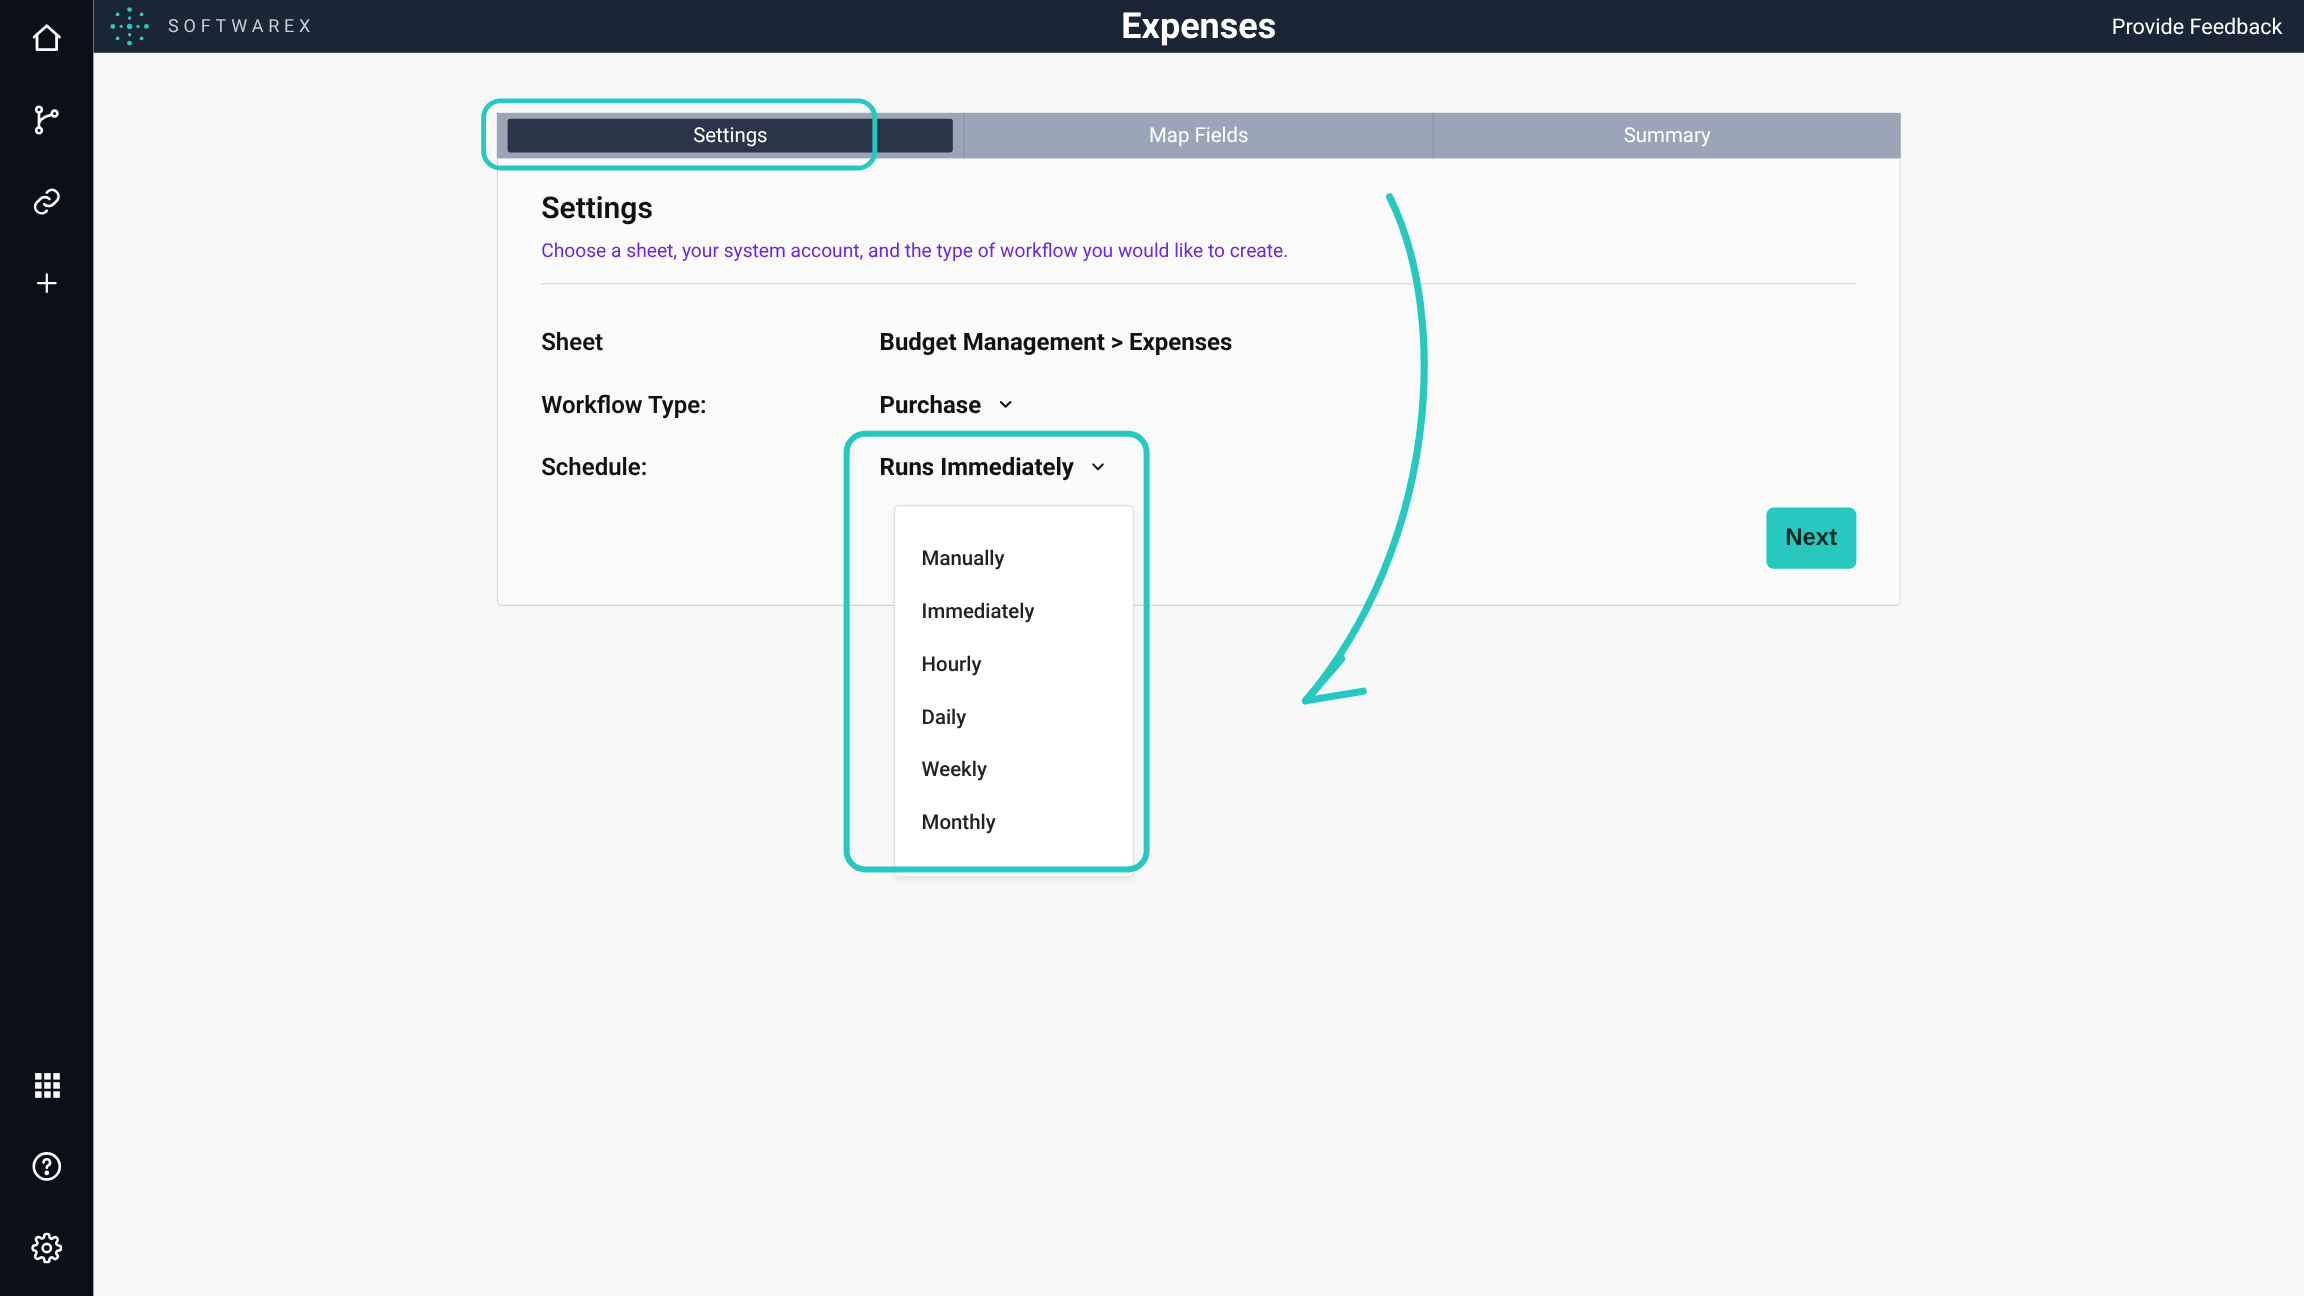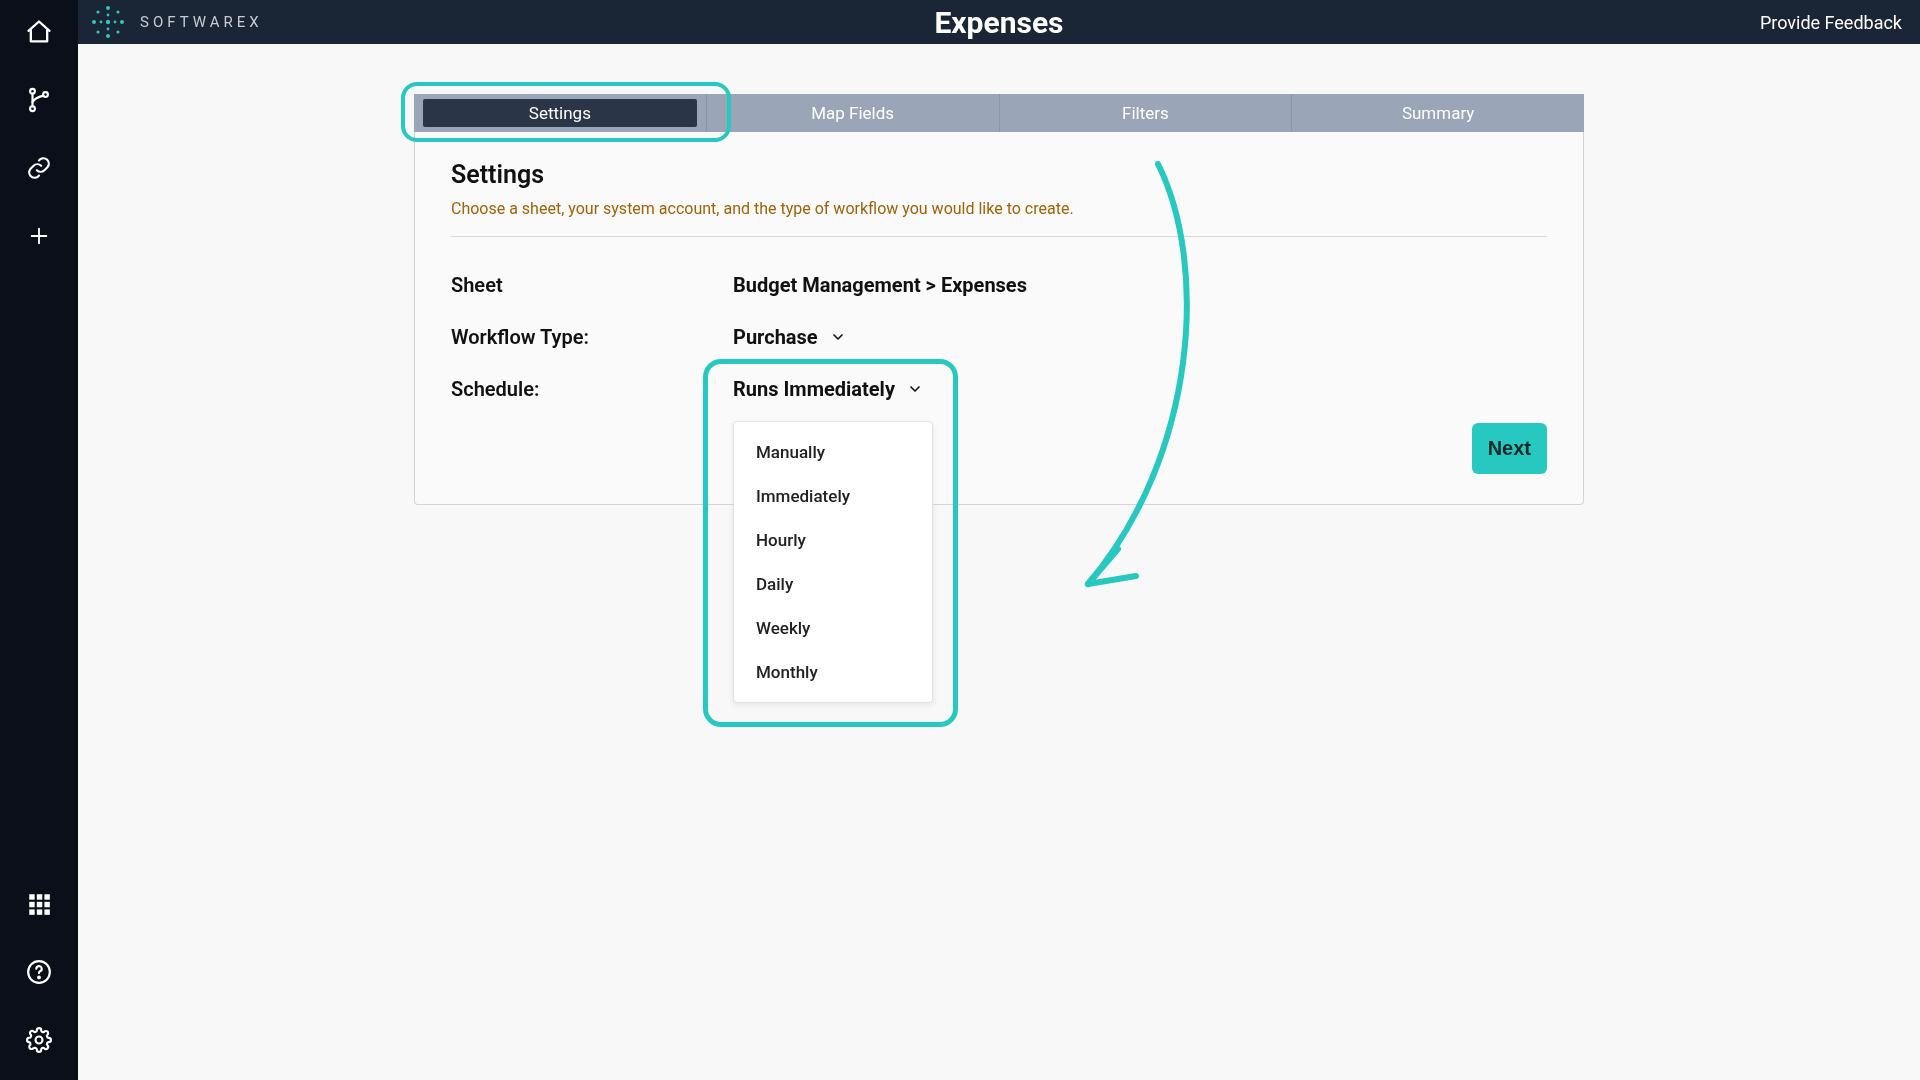--- a/index.html
+++ b/index.html
@@ -21,27 +21,27 @@
   .wizard { width: 1170px; margin: 0 auto; }
   .tabs-row { display:flex; width:100%; }
   .tab { flex:1; height:38px; display:flex; align-items:center; justify-content:center; font-size:17px; color:#fff; background:#9aa5b8; border-right:1px solid #8a95a8; cursor:pointer; }
   .tab:last-child { border-right:none; }
   .tab.active-wrap { padding:0; background:#9aa5b8; }
   .tab-active-inner { background:#2a3548; width: calc(100% - 18px); height: calc(100% - 10px); display:flex; align-items:center; justify-content:center; border-radius:2px; }
   .highlight-tabs { position:absolute; border:4px solid #27c8c0; border-radius:16px; pointer-events:none; }
   .panel { border:1px solid #d4d4d4; border-top:none; background:#fafafa; padding: 28px 36px 30px 36px; border-radius:0 0 4px 4px; }
   .panel-head { border-bottom:1px solid #d8d8d8; padding-bottom:18px; margin-bottom:22px; }
   .panel-title { font-size:25px; font-weight:600; color:#111; margin-bottom:10px; }
-  .panel-desc { font-size:16px; color:#a16207; }
+  .panel-desc { font-size:16px; color:#6d28d9; }
   .form-row { display:flex; align-items:center; min-height:52px; }
   .form-label { width: 282px; font-size:20px; font-weight:600; color:#111; }
   .form-value { font-size:20px; font-weight:700; color:#111; display:flex; align-items:center; gap:12px; }
   .chev { display:inline-flex; }
   .dropdown-wrap { position:relative; display:inline-block; }
-  .dropdown-menu { position:absolute; top: 44px; left:0; width:200px; background:#fff; border:1px solid #e2e2e2; border-radius:4px; box-shadow:0 2px 6px rgba(0,0,0,0.08); padding:8px 0; z-index:10; }
+  .dropdown-menu { position:absolute; top: 44px; left:12px; width:200px; background:#fff; border:1px solid #e2e2e2; border-radius:4px; box-shadow:0 2px 6px rgba(0,0,0,0.08); padding:22px 0; z-index:10; }
   .dropdown-item { padding:12px 22px; font-size:17px; font-weight:500; color:#222; cursor:pointer; }
   .highlight-schedule { position:absolute; border:5px solid #27c8c0; border-radius:18px; pointer-events:none; z-index:11; }
   .next-row { display:flex; justify-content:flex-end; margin-top:8px; }
   .next-btn { background:#27c8c0; color:#0a2a28; font-size:20px; font-weight:600; padding:14px 16px; border:none; border-radius:6px; cursor:pointer; }
   .annot-arrow { position:absolute; pointer-events:none; z-index:12; }
   svg { display:block; }
 </style>
 </head>
 <body>
 
@@ -145,23 +145,20 @@
         <div class="tabs-row">
           <div class="tab active-wrap">
             <div class="tab-active-inner">
                 <span>Settings</span>
               </div>
           </div>
           <div class="tab">
               <span>Map Fields</span>
             </div>
           <div class="tab">
-              <span>Filters</span>
-            </div>
-          <div class="tab">
               <span>Summary</span>
             </div>
         </div>
 
         <div class="panel">
           <div class="panel-head">
             <h2 class="panel-title">Settings</h2>
             <p class="panel-desc">Choose a sheet, your system account, and the type of workflow you would like to create.</p>
           </div>
 

